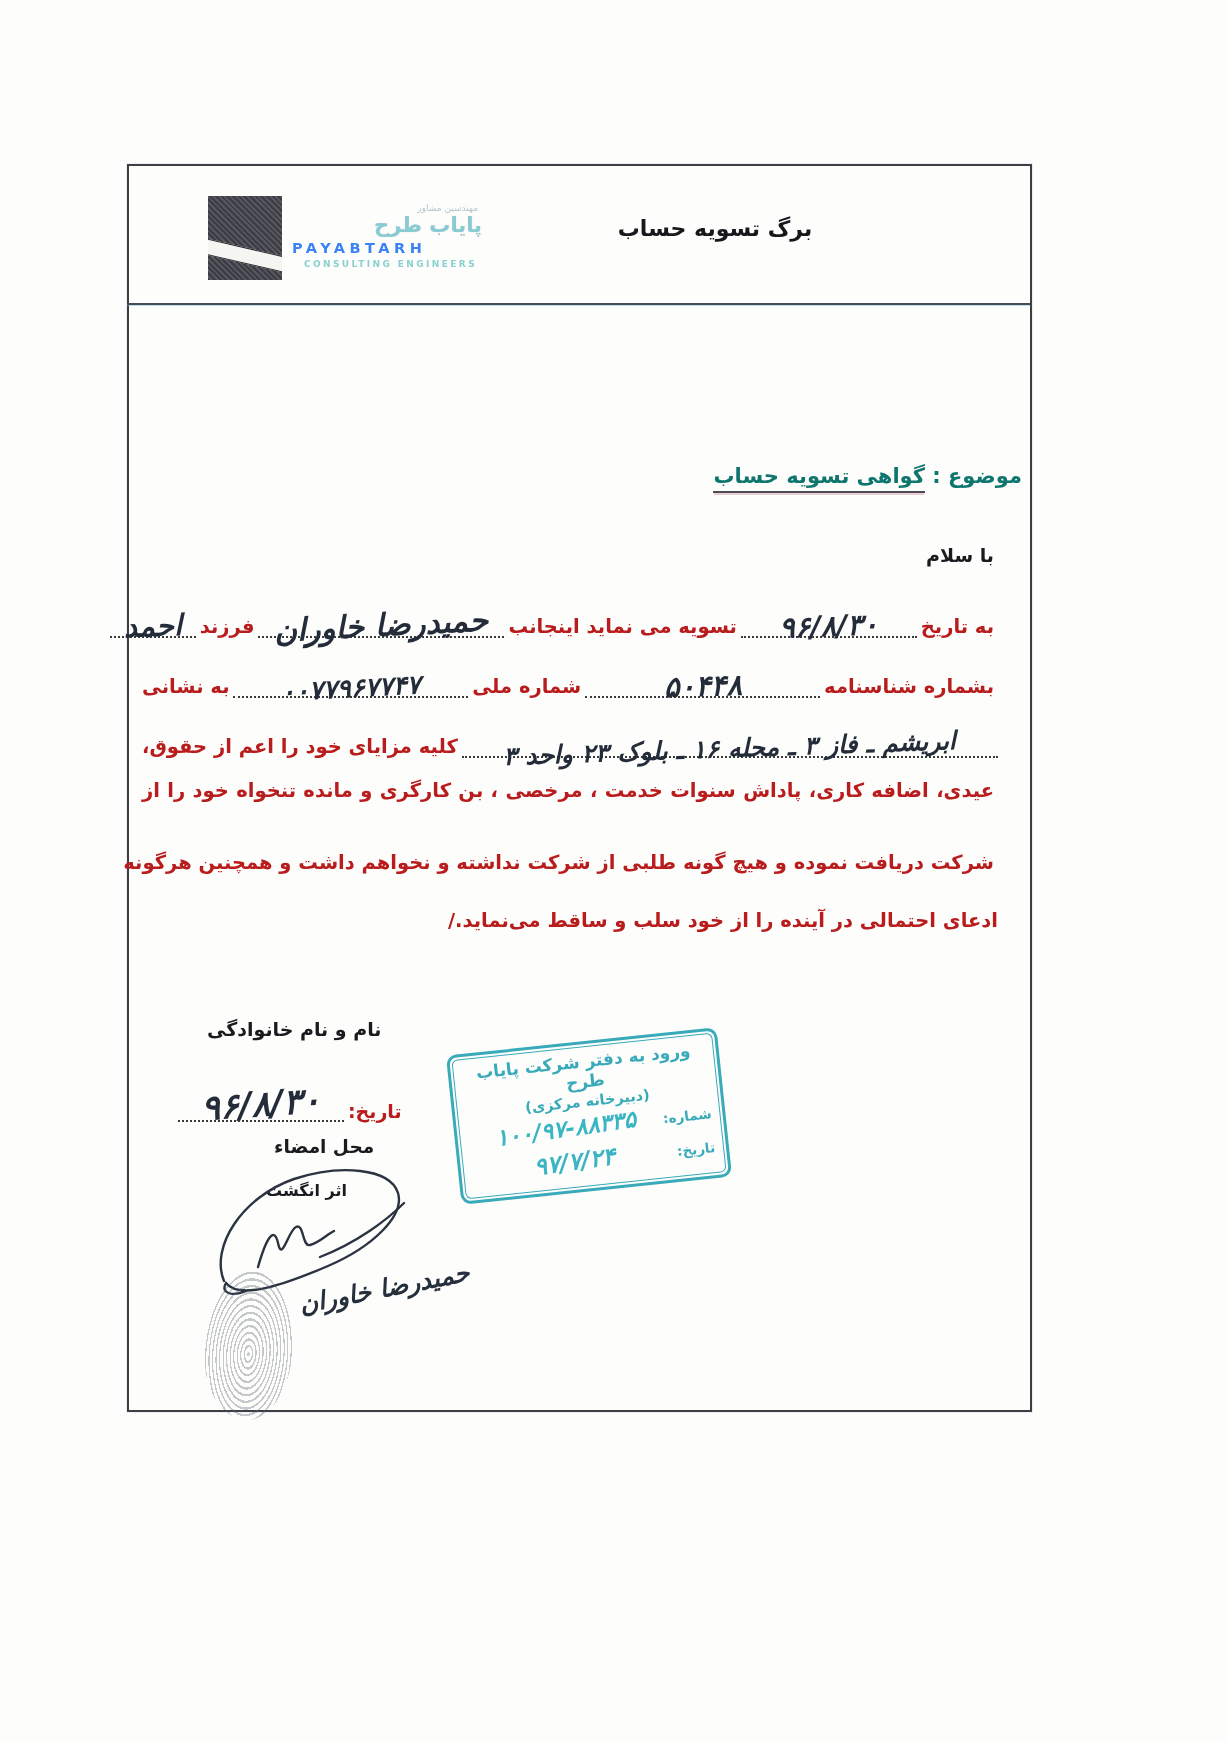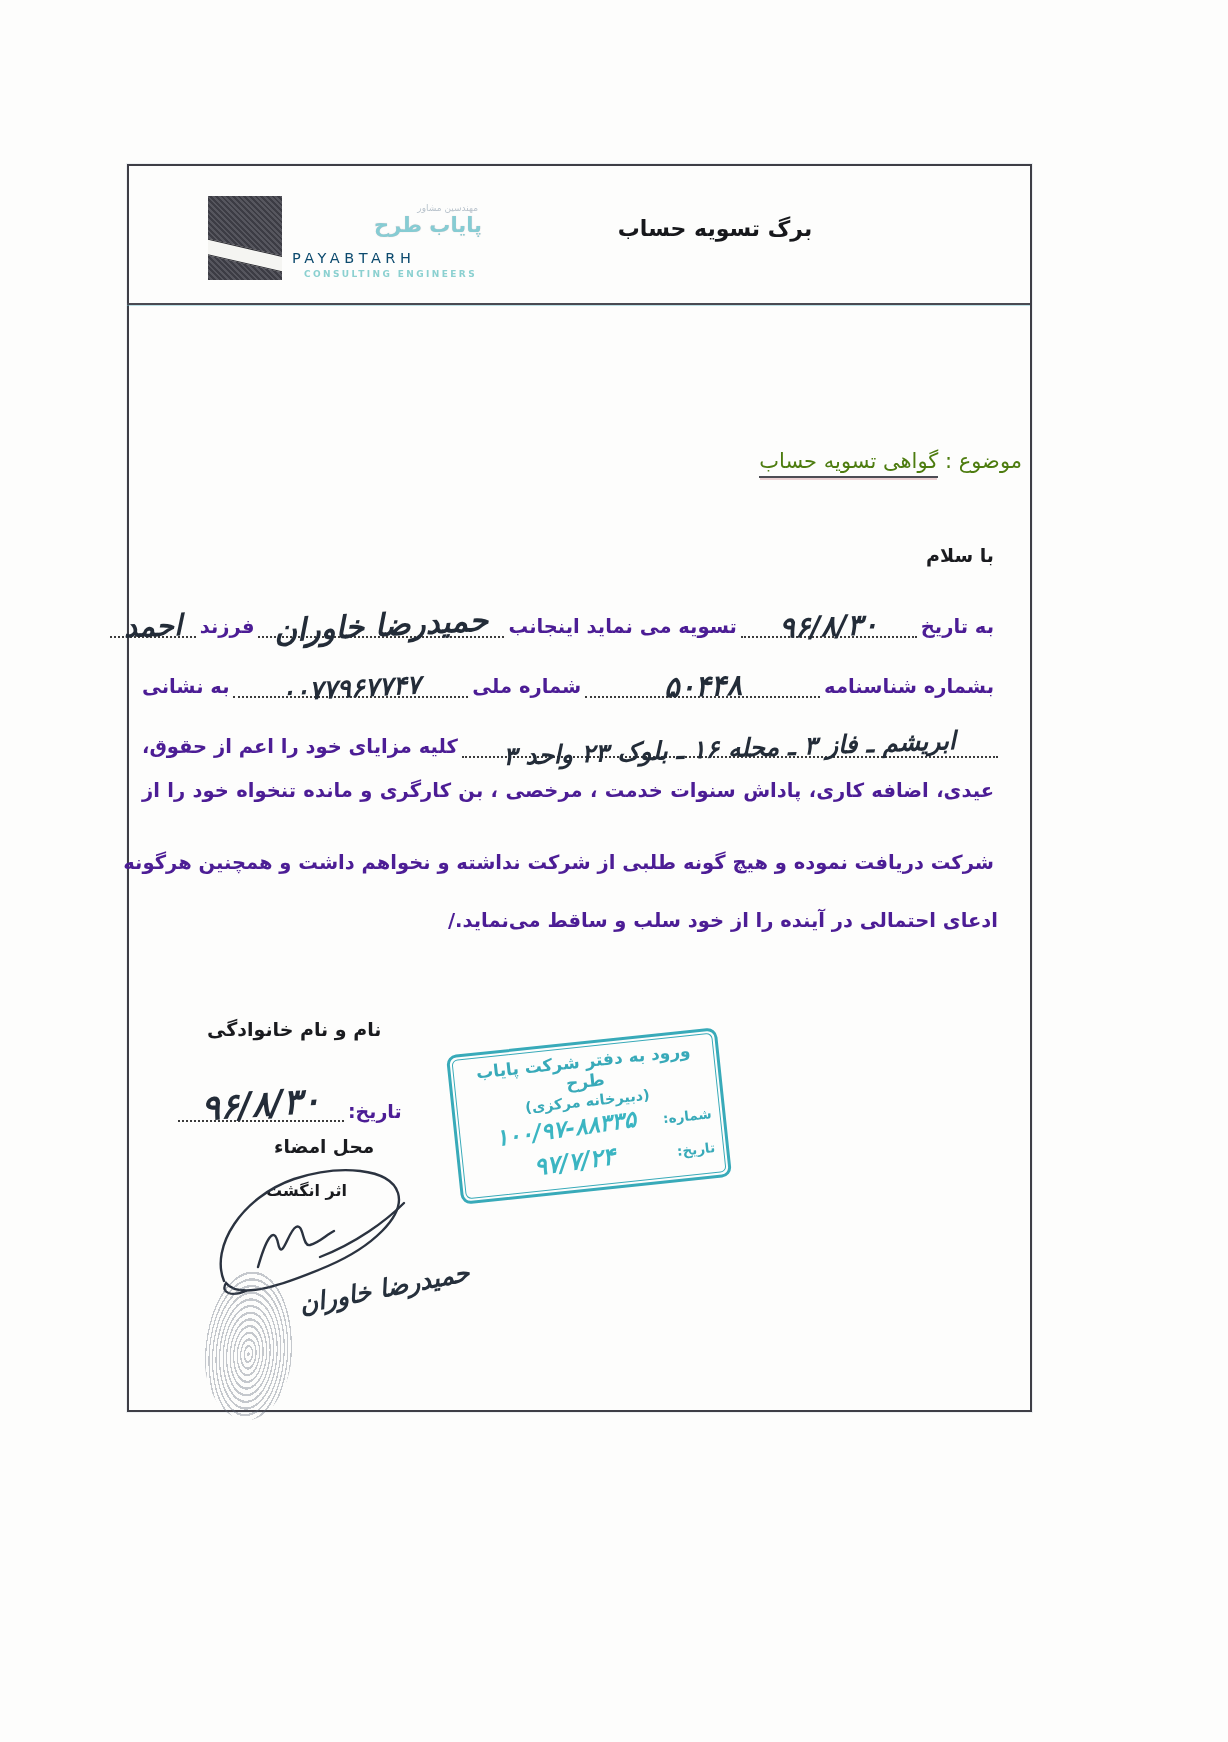--- a/index.html
+++ b/index.html
@@ -25,34 +25,34 @@
     background-image:repeating-linear-gradient(45deg,#3c3c44 0 2px,#56565e 2px 4px);
     overflow:hidden;
   }
   .logo-bar{
     position:absolute;left:-8px;bottom:16px;width:92px;height:14px;
     background:#f5f5f2;border:1px solid #2e2e34;transform:rotate(13deg);
   }
   .logo-text{position:absolute;left:292px;top:203px;width:200px;line-height:1.15;}
   .logo-fa-small{display:block;text-align:right;padding-right:14px;font-size:9px;color:#a6b3bf;opacity:.8;direction:rtl;}
   .logo-fa-name{display:block;text-align:right;padding-right:10px;font-size:21px;font-weight:700;color:#86ccd3;direction:rtl;text-shadow:0 0 1px rgba(210,140,150,.5);}
-  .logo-en-name{display:block;margin-top:13px;font-size:14.5px;font-weight:400;letter-spacing:4.5px;color:#0c4a6e;}
+  .logo-en-name{display:block;margin-top:3px;font-size:14.5px;font-weight:700;letter-spacing:4.5px;color:#3b82f6;}
   .logo-en-sub{display:block;margin-top:2px;padding-left:12px;font-size:9px;font-weight:700;letter-spacing:2.4px;color:#6fc6c6;opacity:.8;}
   .header-titles{position:absolute;left:545px;top:184px;width:340px;text-align:center;direction:rtl;}
   .header-title-1{font-size:23px;font-weight:700;color:#17181c;}
   .header-title-2{margin-top:32px;font-size:22px;font-weight:700;color:#17181c;}
   
-  .subject{position:absolute;right:206px;top:449px;direction:rtl;font-size:21px;font-weight:400;color:#4d7c0f;}
+  .subject{position:absolute;right:206px;top:464px;direction:rtl;font-size:21px;font-weight:700;color:#0f766e;}
   .subject .subject-value{border-bottom:2px solid #4c4c54;padding-bottom:3px;box-shadow:0 3px 0 -1px rgba(200,120,130,.35);}
   .salutation{position:absolute;right:234px;top:544px;direction:rtl;font-size:19px;font-weight:600;}
   
   .bodytext{position:absolute;left:138px;top:592px;width:860px;direction:rtl;}
   .bline{position:absolute;right:0;left:0;display:flex;direction:rtl;align-items:flex-end;height:46px;}
   .bl1{top:0}.bl2{top:60px}.bl3{top:120px}.bl4{top:164px}.bl5{top:236px}.bl6{top:294px}
-  .pl{font-size:19.5px;font-weight:600;color:#4c1d95;white-space:nowrap;padding:0 4px;}
+  .pl{font-size:19.5px;font-weight:600;color:#b91c1c;white-space:nowrap;padding:0 4px;}
   .fill{
     position:relative;display:flex;align-items:flex-end;justify-content:center;
     border-bottom:2.5px dotted #3b3b3b;height:36px;min-width:70px;padding:0 8px;
   }
   .grow{flex:1;}
   .hw{
     position:relative;bottom:-7px;white-space:nowrap;
     color:#232c38;font-style:italic;font-weight:600;
     transform:rotate(-2deg);display:inline-block;
   }

